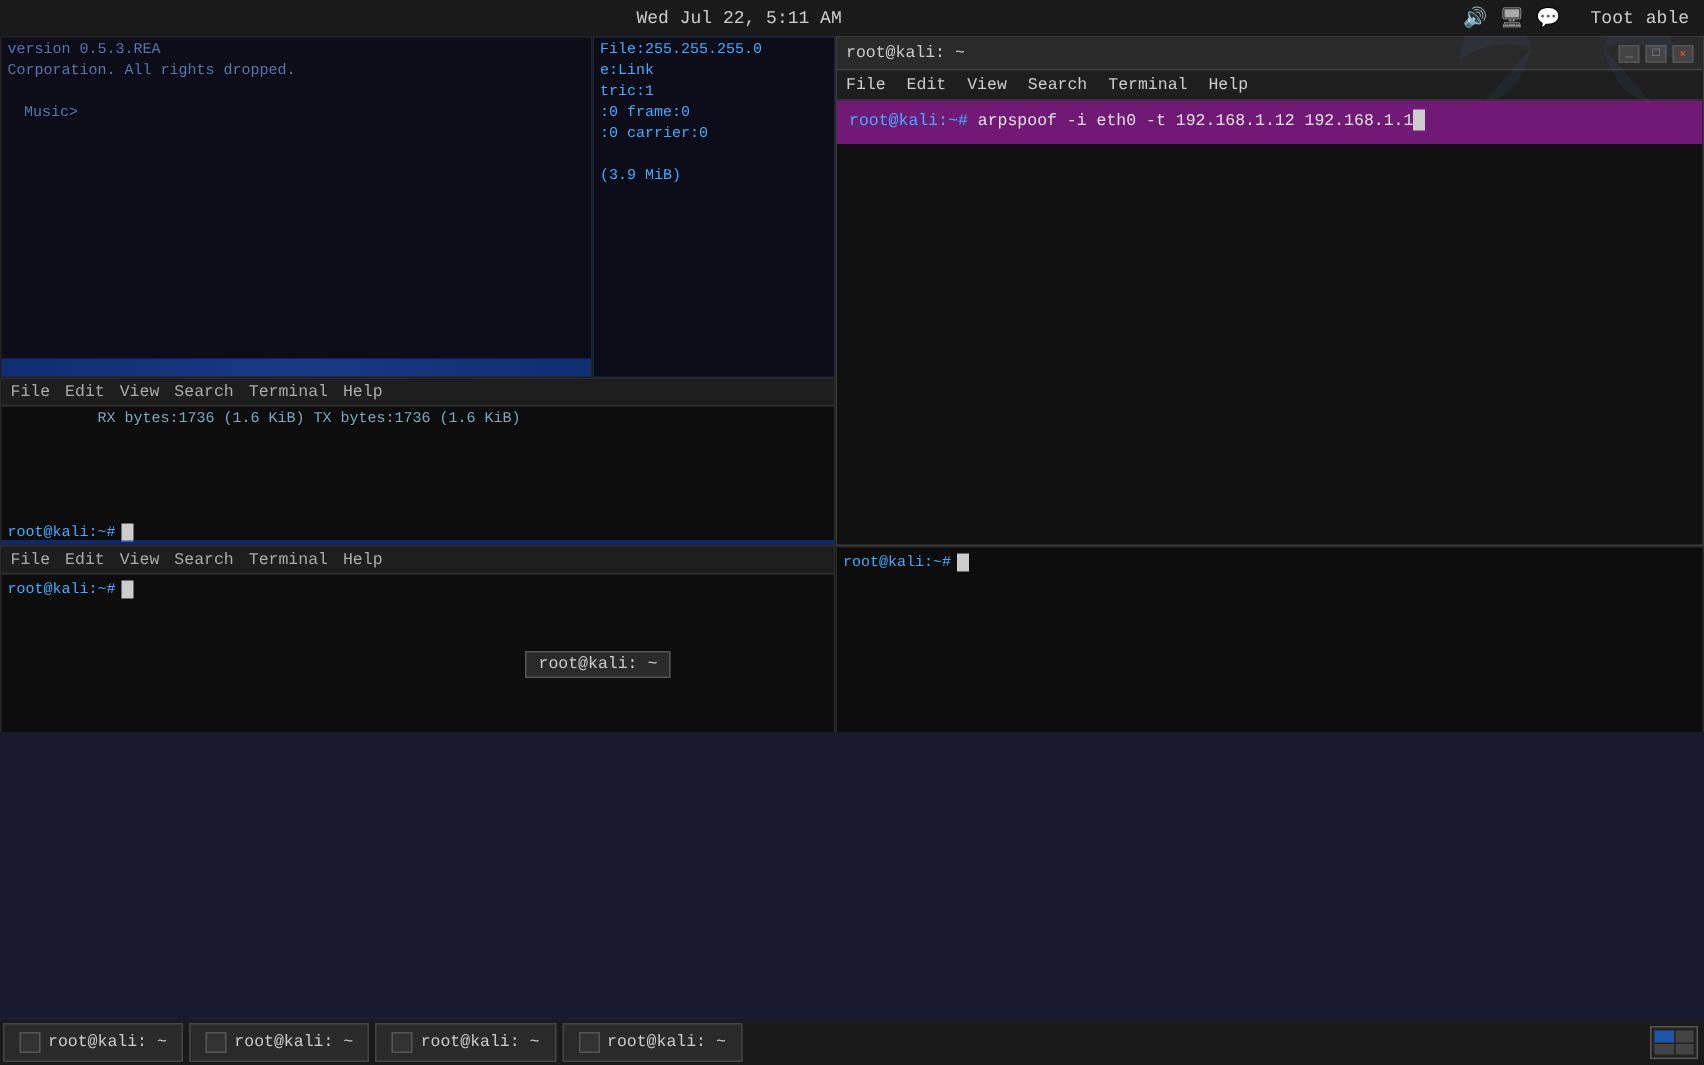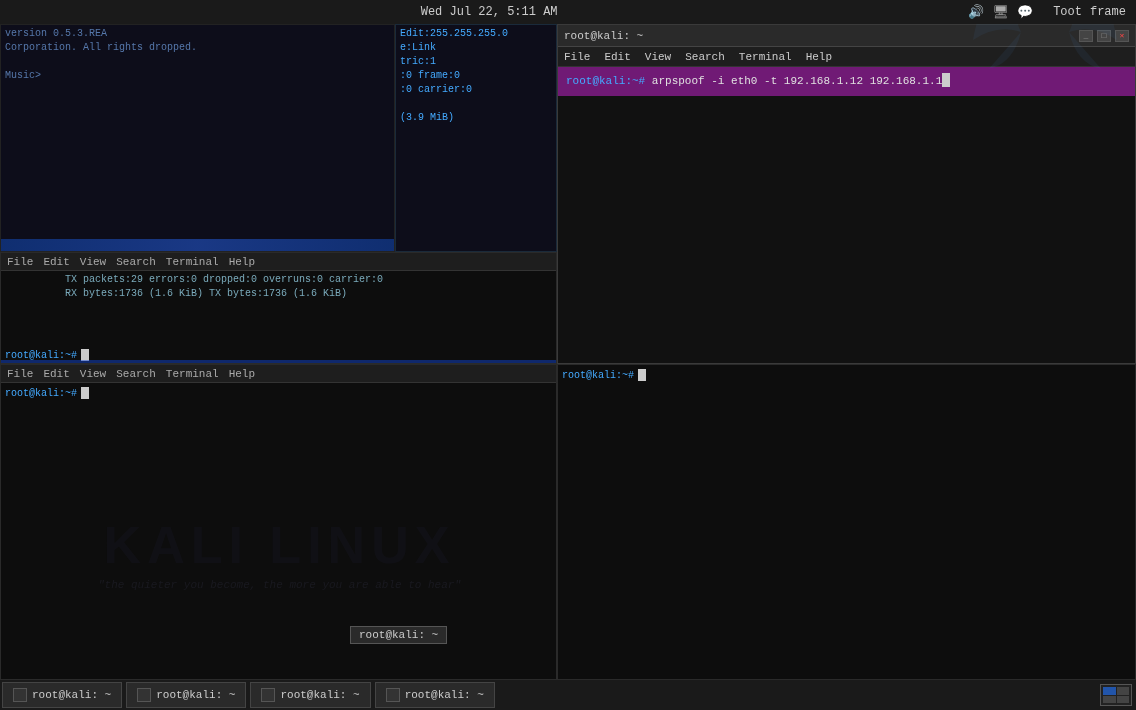--- a/index.html
+++ b/index.html
@@ -88,21 +88,21 @@
     .topbar-left { display: flex; gap: 12px; align-items: center; }
     .topbar-center { display: flex; gap: 6px; align-items: center; font-family: Liberation Mono, monospace; }
     .topbar-right { display: flex; gap: 8px; align-items: center; }
 
     
     #desktop {
       position: absolute;
       top: 24px;
       left: 0;
       width: 1136px;
-      height: 656px;
+      height: 464px;
       background: #111;
       overflow: hidden;
     }
 
     
     .terminal-window {
       position: absolute;
       background: #1a1a1a;
       border: 1px solid #333;
     }
@@ -341,61 +341,60 @@
     <span>Wed Jul 22, 5:11 AM</span>
   </div>
   <div class="topbar-right">
 
     <span style="font-size:13px; color:#aaa; cursor:pointer;">🔊</span>
 
     <span style="font-size:13px; color:#aaa; cursor:pointer;">🖥</span>
 
     <span style="font-size:13px; color:#aaa; cursor:pointer;">💬</span>
     <span style="color:#ccc; font-size:12px;margin-left:12px;">Toot</span>
-    <span style="color:#ccc; font-size:12px;">frame</span>
+    <span style="color:#ccc; font-size:12px;">able</span>
   </div>
 </div>
 
 <div id="desktop">
 
   <div id="term1" class="terminal-window">
     <div class="term-content">
       <span class="term-line" style="color:#5577aa;">version 0.5.3.REA</span>
       <span class="term-line" style="color:#5577aa;">Corporation. All rights dropped.</span>
       <span class="term-line">&nbsp;</span>
-      <span class="term-line" style="color:#5577aa;">Music&gt;</span>
+      <span class="term-line" style="color:#5577aa;margin-left:11px;">Music&gt;</span>
 
     </div>
 
     <div style="position:absolute; bottom:0; left:0; width:100%; height:12px; background:linear-gradient(to right, #1144aa, #2255cc, #1144aa); opacity:0.6;"></div>
   </div>
 
   <div id="net-panel">
-    <span class="term-line">Edit:255.255.255.0</span>
+    <span class="term-line">File:255.255.255.0</span>
     <span class="term-line">e:Link</span>
     <span class="term-line">tric:1</span>
     <span class="term-line">:0 frame:0</span>
     <span class="term-line">:0 carrier:0</span>
     <span class="term-line">&nbsp;</span>
     <span class="term-line">(3.9 MiB)</span>
   </div>
 
   <div id="term2" class="terminal-window">
     <div class="term-titlebar">
       <div class="term-menu">
         <span>File</span>
         <span>Edit</span>
         <span>View</span>
         <span>Search</span>
         <span>Terminal</span>
         <span>Help</span>
       </div>
     </div>
     <div class="term-content">
-      <span class="term-line" style="color:#7aaabb; padding-left:60px; display:block;">TX packets:29 errors:0 dropped:0 overruns:0 carrier:0</span>
       <span class="term-line" style="color:#7aaabb; padding-left:60px; display:block;">RX bytes:1736 (1.6 KiB)  TX bytes:1736 (1.6 KiB)</span>
     </div>
 
     <div style="position:absolute; bottom:2px; left:4px; display:flex; align-items:center; gap:4px;">
       <span style="color:#4af; font-size:10px;">root@kali:~#</span>
       <div style="width:8px; height:12px; background:#ccc; display:inline-block;"></div>
     </div>
 
     <div style="position:absolute; bottom:0; left:0; width:100%; height:3px; background:#1144cc; opacity:0.5;"></div>
   </div>

